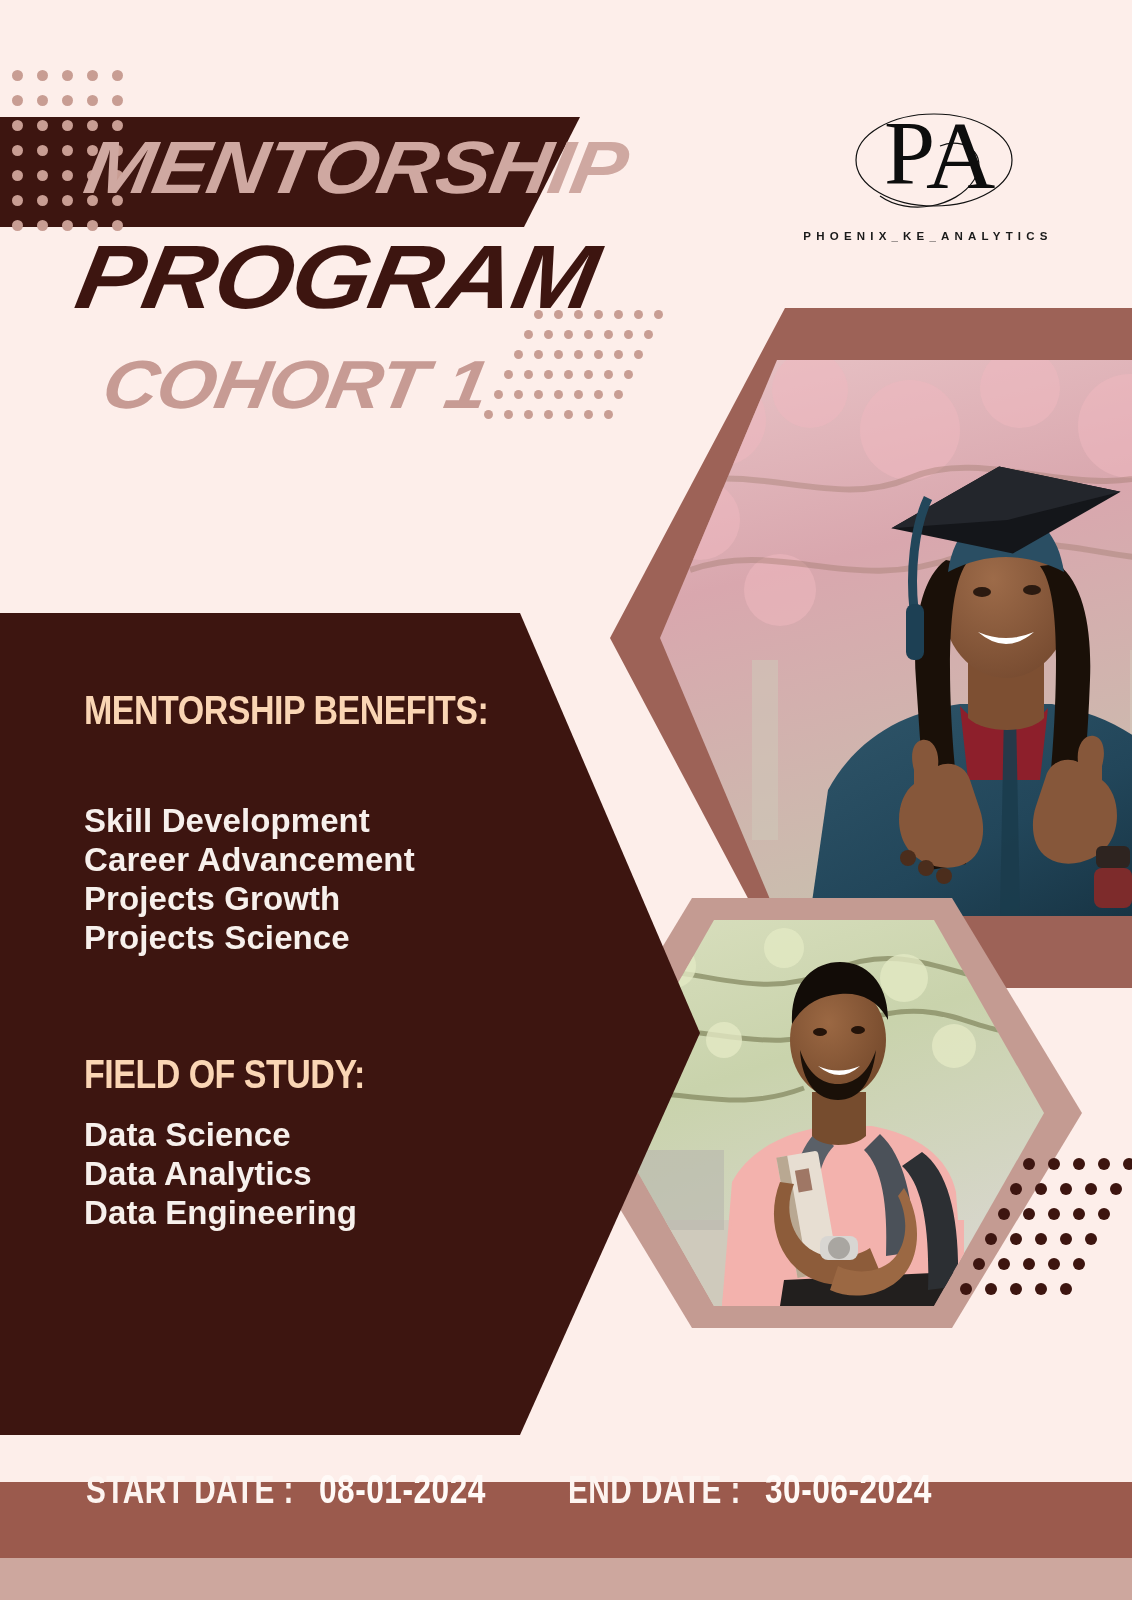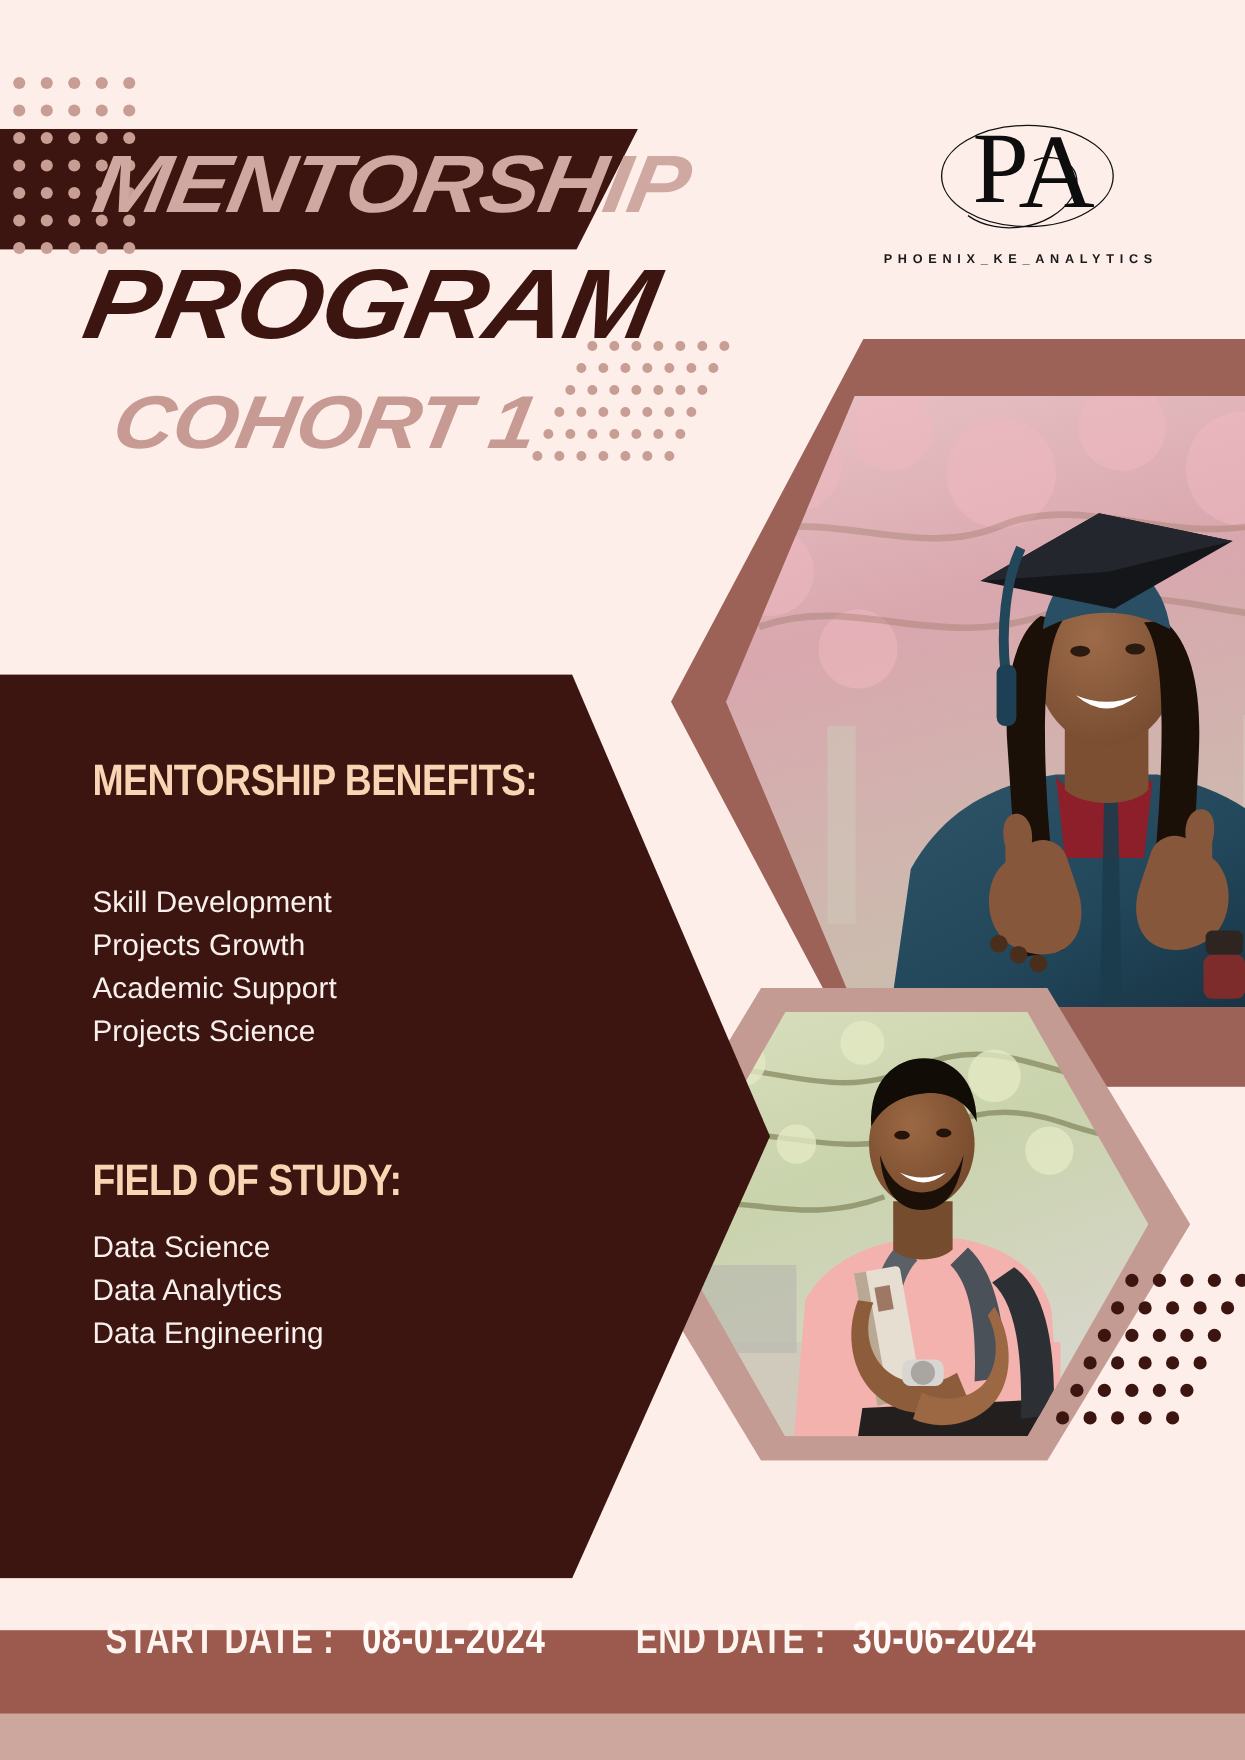--- a/index.html
+++ b/index.html
@@ -153,23 +153,23 @@
     margin:0;
     white-space:nowrap;
   }
   .sec-list{
     margin:0;
     padding:0;
     list-style:none;
   }
   .sec-list li{
     color:#f7f0ec;
-    font-size:27px;
+    font-size:33px;
     line-height:39px;
-    font-weight:normal;
+    font-weight:bold;
     letter-spacing:0.1px;
   }
 
   #benefits-head{position:absolute; left:0; top:74px;}
   #benefits-list{position:absolute; left:0; top:188px;}
   #study-head{position:absolute; left:0; top:438px;}
   #study-list{position:absolute; left:0; top:502px;}
 
   
   .footer{
@@ -181,21 +181,21 @@
   }
   .footer-strip{
     position:absolute;
     left:0; top:1558px;
     width:1132px; height:42px;
     background:#cda79e;
     z-index:8;
   }
   .footer-row{
     position:absolute;
-    left:96px; top:1470px;
+    left:86px; top:1470px;
     z-index:9;
     display:flex;
     align-items:baseline;
     white-space:nowrap;
   }
   .f-label{
     color:#fdf4f0;
     font-weight:bold;
     font-size:31px;
     letter-spacing:0.5px;
@@ -513,22 +513,22 @@
     </svg>
     <div id="logo-wordmark">PHOENIX_KE_ANALYTICS</div>
   </div>
 
   <div class="panel"></div>
 
   <div class="panel-inner" style="top:613px;">
     <div class="sec-head" id="benefits-head">MENTORSHIP BENEFITS:</div>
     <ul class="sec-list" id="benefits-list">
       <li>Skill Development</li>
+      <li>Career Advancement</li>
       <li>Projects Growth</li>
-      <li>Academic Support</li>
       <li>Projects Science</li>
     </ul>
 
     <div class="sec-head" id="study-head">FIELD OF STUDY:</div>
     <ul class="sec-list" id="study-list">
       <li>Data Science</li>
       <li>Data Analytics</li>
       <li>Data Engineering</li>
     </ul>
   </div>

